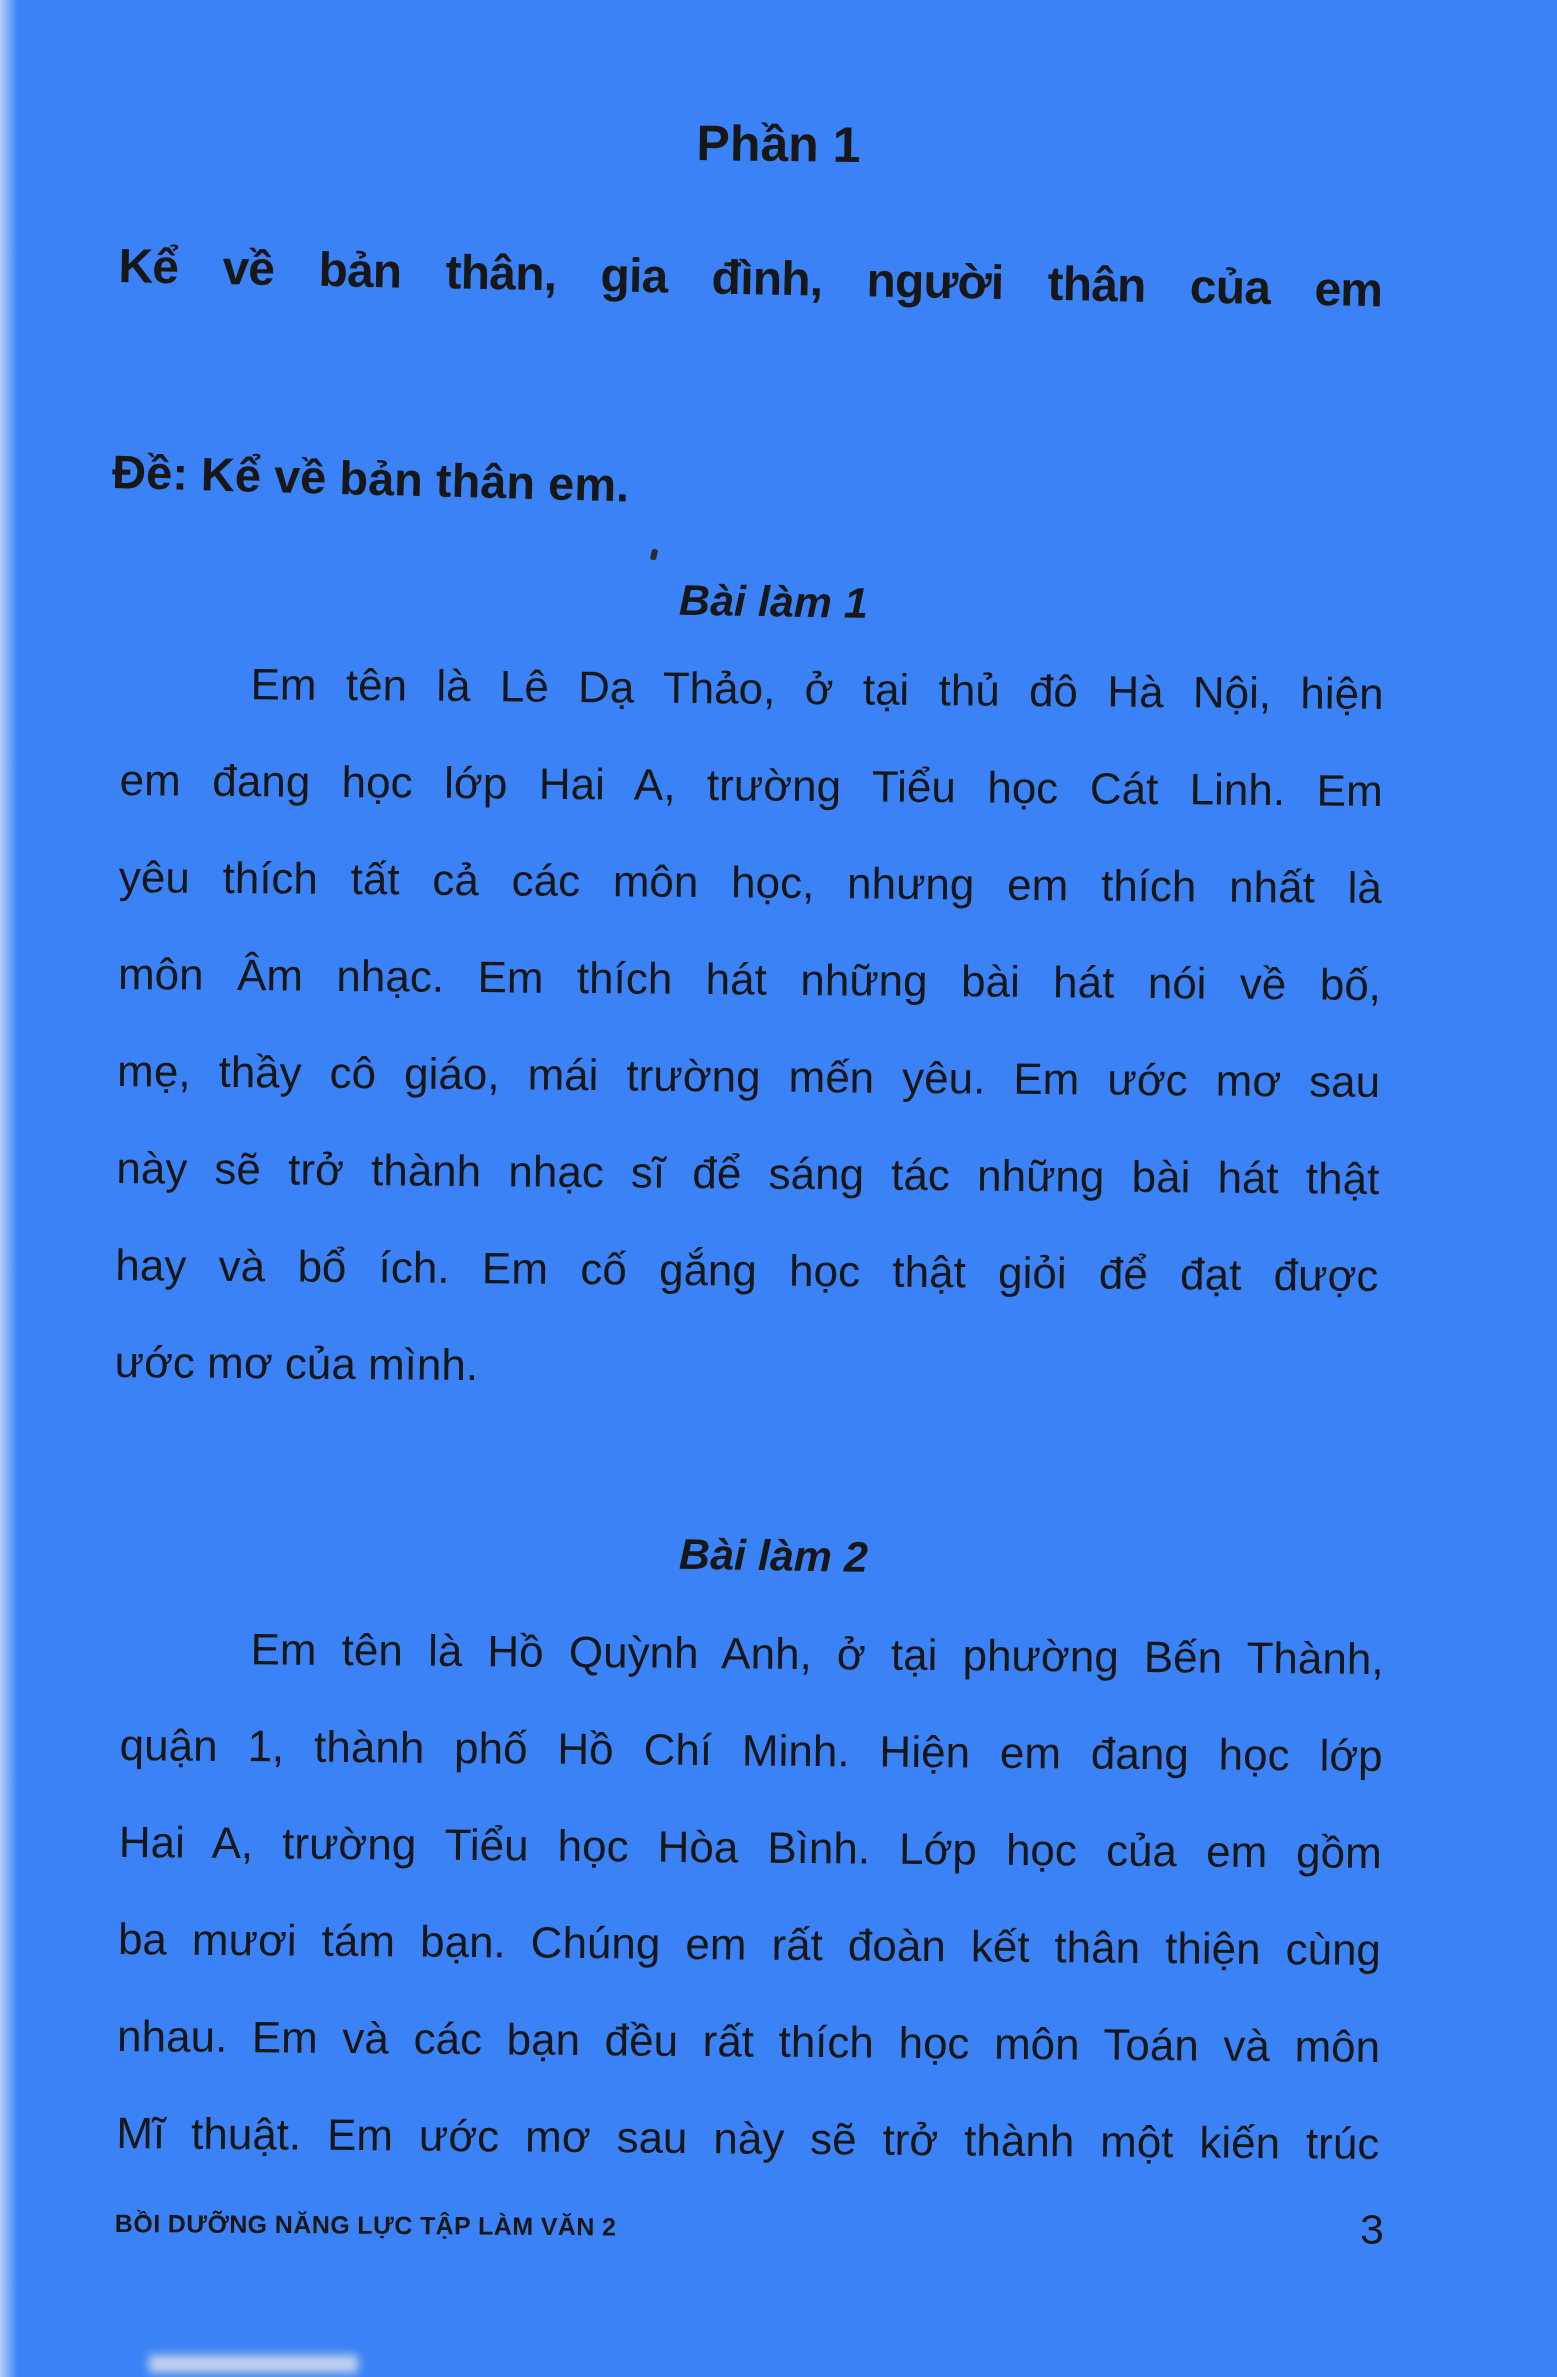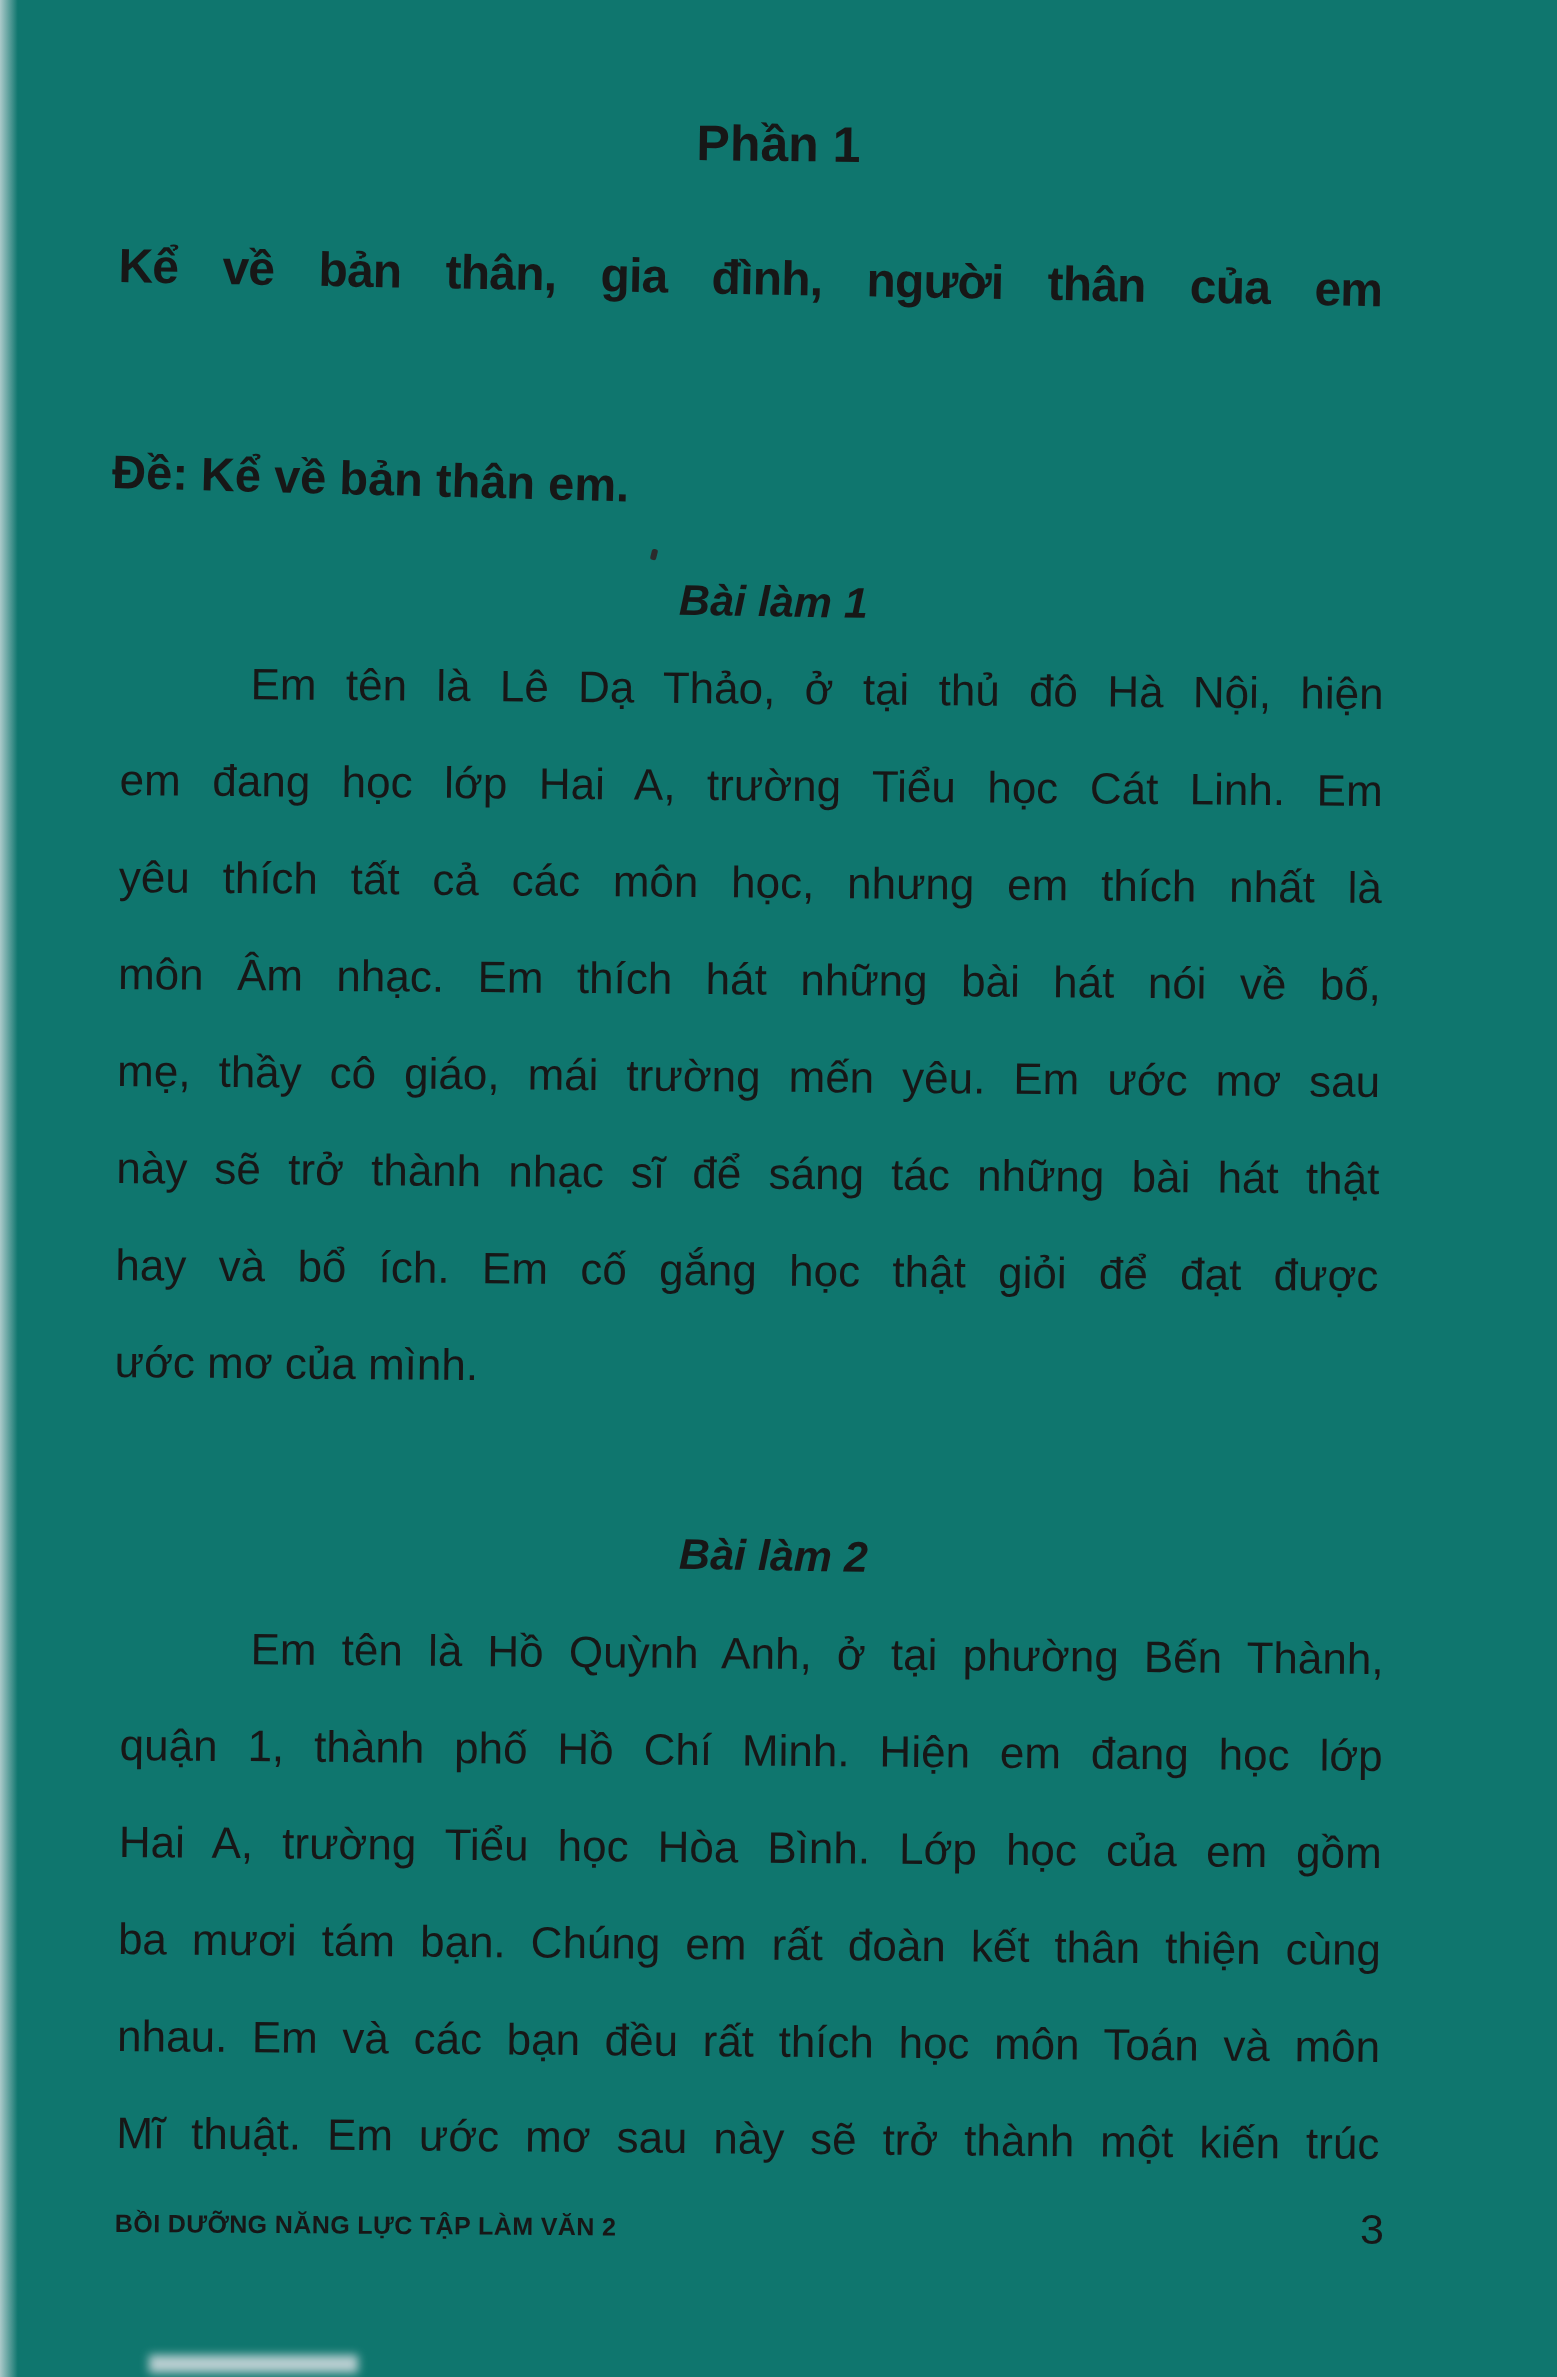--- a/index.html
+++ b/index.html
@@ -6,21 +6,21 @@
   body{
     width:1557px;height:2377px;
     background:#ffffff;
     font-family:"Liberation Sans","DejaVu Sans",sans-serif;
     color:#171717;
     overflow:hidden;
   }
   .page{
     position:relative;
     width:1557px;height:2377px;
-    background:#0f766e;
+    background:#3b82f6;
     overflow:hidden;
   }
   
   .edge-left{
     position:absolute;left:0;top:0;width:21px;height:100%;
     background:linear-gradient(90deg,#ededf1 0%,rgba(255,255,255,0) 85%);
     opacity:.7;
   }
   .smudge-bottom{
     position:absolute;left:149px;top:2355px;width:209px;height:17.7px;

